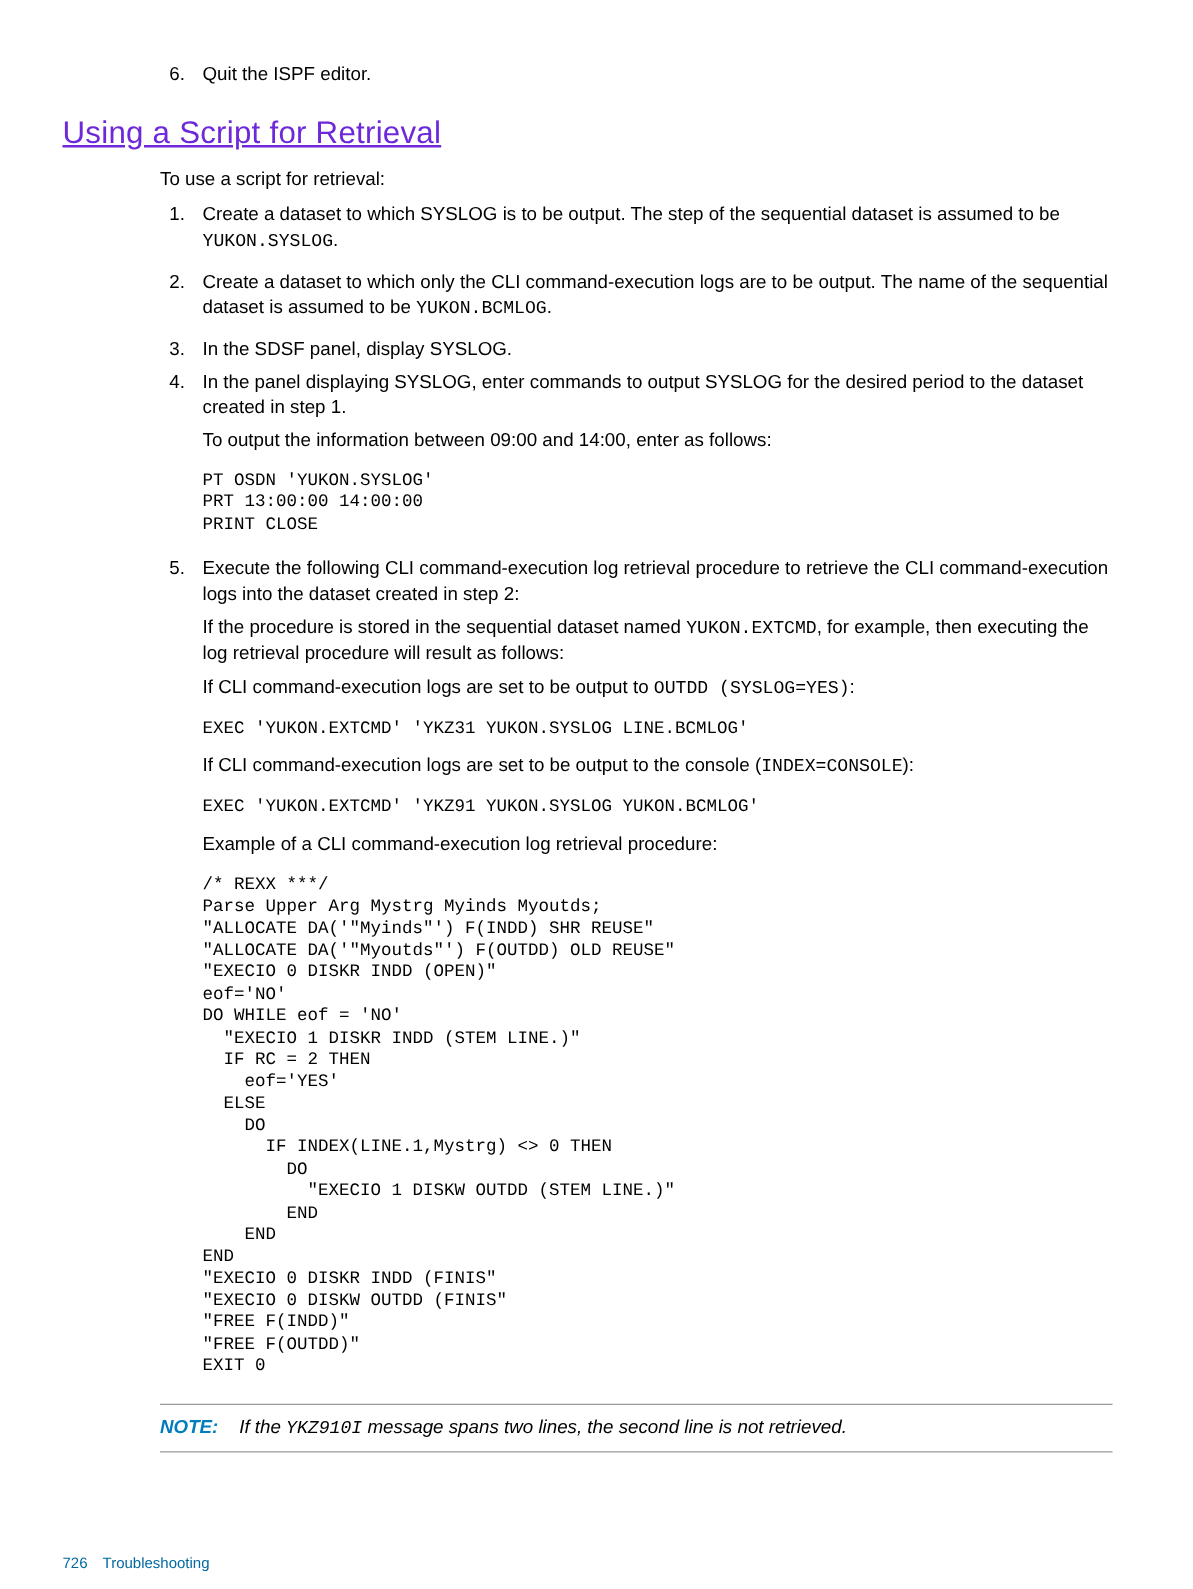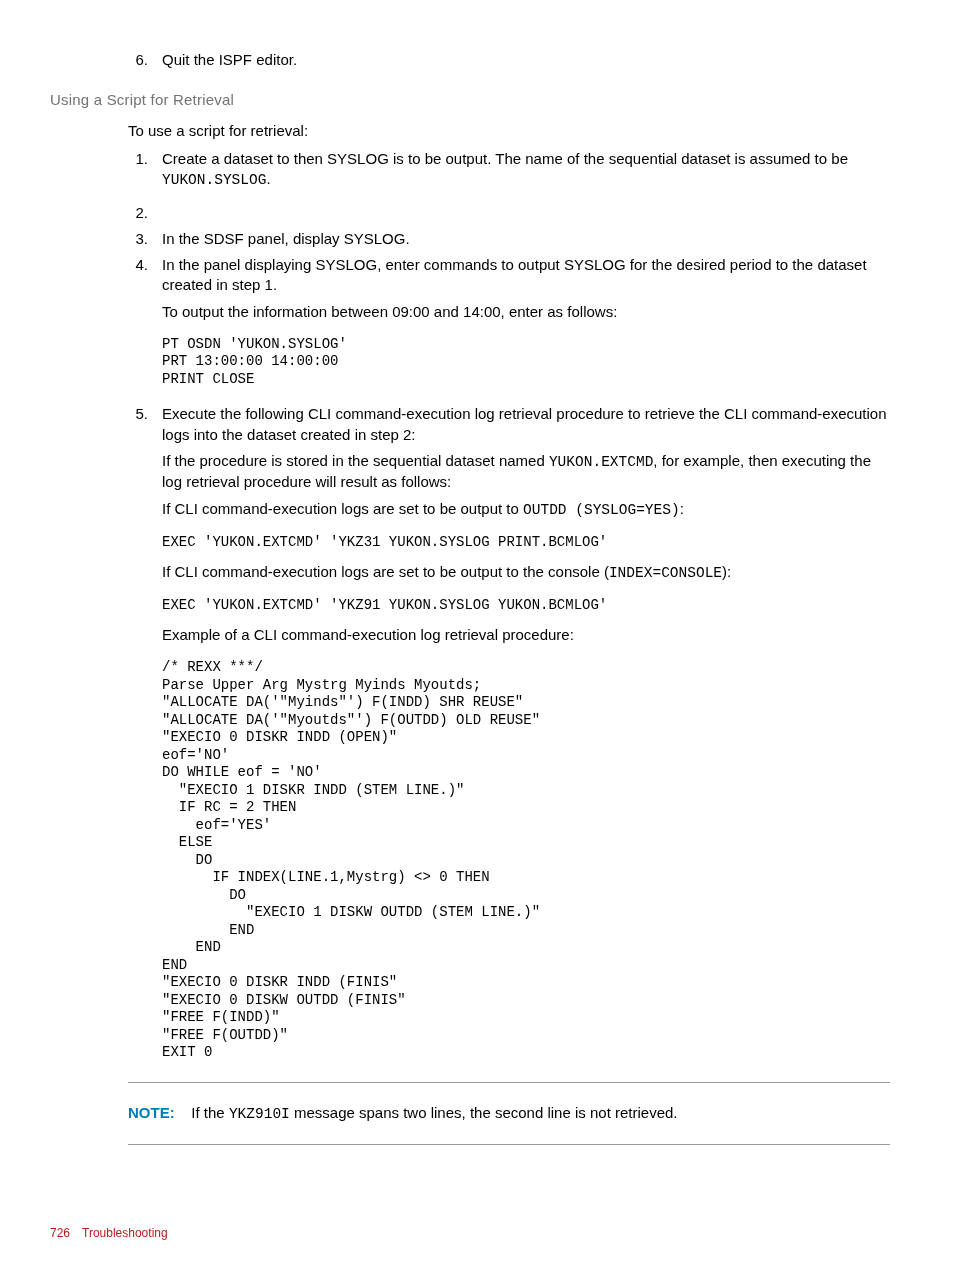--- a/index.html
+++ b/index.html
@@ -23,80 +23,85 @@
     flex: 0 0 28px;
     text-align: right;
     padding-right: 14px;
     padding-left: 70px;
   }
   .txt { flex: 1; }
   .txt p { margin: 0 0 6px 0; }
   h3.section {
     font-family: Arial, Helvetica, sans-serif;
     font-weight: 300;
-    font-size: 15px;
-    color: #737373;
+    font-size: 25px;
+    color: #6d28d9;
     margin: 20px 0 10px 0;
     letter-spacing: 0.2px;
+    text-decoration: underline;
   }
   .intro {
     padding-left: 78px;
     margin: 0 0 8px 0;
   }
   pre.code {
     font-family: "Courier New", monospace;
     font-size: 14px;
     line-height: 1.25;
     white-space: pre;
     margin: 14px 0 10px 0;
   }
   code.inline {
     font-family: "Courier New", monospace;
     font-size: 14.5px;
   }
   .note-box {
     border-top: 1px solid #999;
     border-bottom: 1px solid #999;
-    padding: 20px 0;
+    padding: 8px 0;
     margin: 10px 0 16px 78px;
+    font-style: italic;
   }
   .note-label {
     color: #007dba;
     font-weight: bold;
   }
   .footer {
     margin-top: 80px;
     font-size: 12px;
-    color: #b91c1c;
+    color: #0369a1;
   }
   .footer .pnum { margin-right: 12px; }
 </style>
 </head>
 <body>
 
 <div class="page">
 
   <div class="step">
     <div class="num">6.</div>
     <div class="txt">Quit the ISPF editor.</div>
   </div>
 
   <h3 class="section">Using a Script for Retrieval</h3>
 
   <p class="intro">To use a script for retrieval:</p>
 
   <div class="step">
     <div class="num">1.</div>
     <div class="txt">
-      <p><span>Create a dataset to then SYSLOG is to be output. The name of the sequential dataset is assumed to be </span><code class="inline">YUKON.SYSLOG</code><span>.</span></p>
+      <p><span>Create a dataset to which SYSLOG is to be output. The step of the sequential dataset is assumed to be </span><code class="inline">YUKON.SYSLOG</code><span>.</span></p>
     </div>
   </div>
 
   <div class="step">
     <div class="num">2.</div>
+    <div class="txt">
+      <p><span>Create a dataset to which only the CLI command-execution logs are to be output. The name of the sequential dataset is assumed to be </span><code class="inline">YUKON.BCMLOG</code><span>.</span></p>
+    </div>
   </div>
 
   <div class="step">
     <div class="num">3.</div>
     <div class="txt">In the SDSF panel, display SYSLOG.</div>
   </div>
 
   <div class="step">
     <div class="num">4.</div>
     <div class="txt">
@@ -107,21 +112,21 @@
 PRINT CLOSE</pre>
     </div>
   </div>
 
   <div class="step">
     <div class="num">5.</div>
     <div class="txt">
       <p>Execute the following CLI command-execution log retrieval procedure to retrieve the CLI command-execution logs into the dataset created in step 2:</p>
       <p><span>If the procedure is stored in the sequential dataset named </span><code class="inline">YUKON.EXTCMD</code><span>, for example, then executing the log retrieval procedure will result as follows:</span></p>
       <p><span>If CLI command-execution logs are set to be output to </span><code class="inline">OUTDD (SYSLOG=YES)</code><span>:</span></p>
-      <pre class="code">EXEC 'YUKON.EXTCMD' 'YKZ31 YUKON.SYSLOG PRINT.BCMLOG'</pre>
+      <pre class="code">EXEC 'YUKON.EXTCMD' 'YKZ31 YUKON.SYSLOG LINE.BCMLOG'</pre>
       <p><span>If CLI command-execution logs are set to be output to the console (</span><code class="inline">INDEX=CONSOLE</code><span>):</span></p>
       <pre class="code">EXEC 'YUKON.EXTCMD' 'YKZ91 YUKON.SYSLOG YUKON.BCMLOG'</pre>
       <p>Example of a CLI command-execution log retrieval procedure:</p>
       <pre class="code">/* REXX ***/
 Parse Upper Arg Mystrg Myinds Myoutds;
 "ALLOCATE DA('"Myinds"') F(INDD) SHR REUSE"
 "ALLOCATE DA('"Myoutds"') F(OUTDD) OLD REUSE"
 "EXECIO 0 DISKR INDD (OPEN)"
 eof='NO'
 DO WHILE eof = 'NO'

